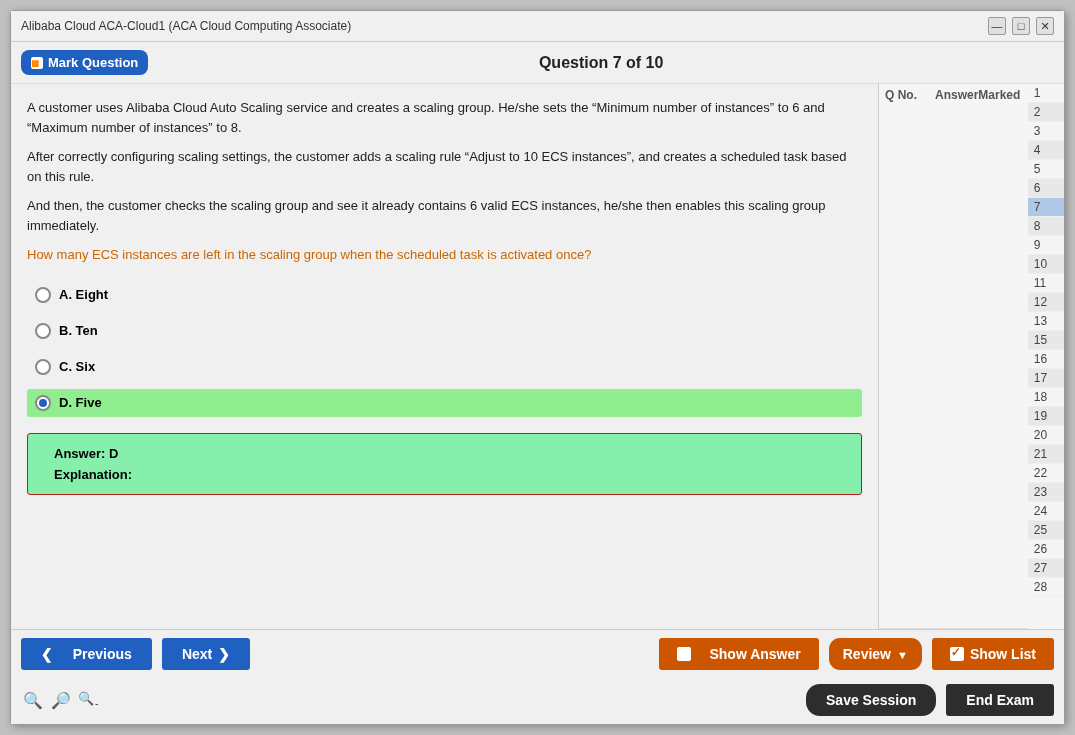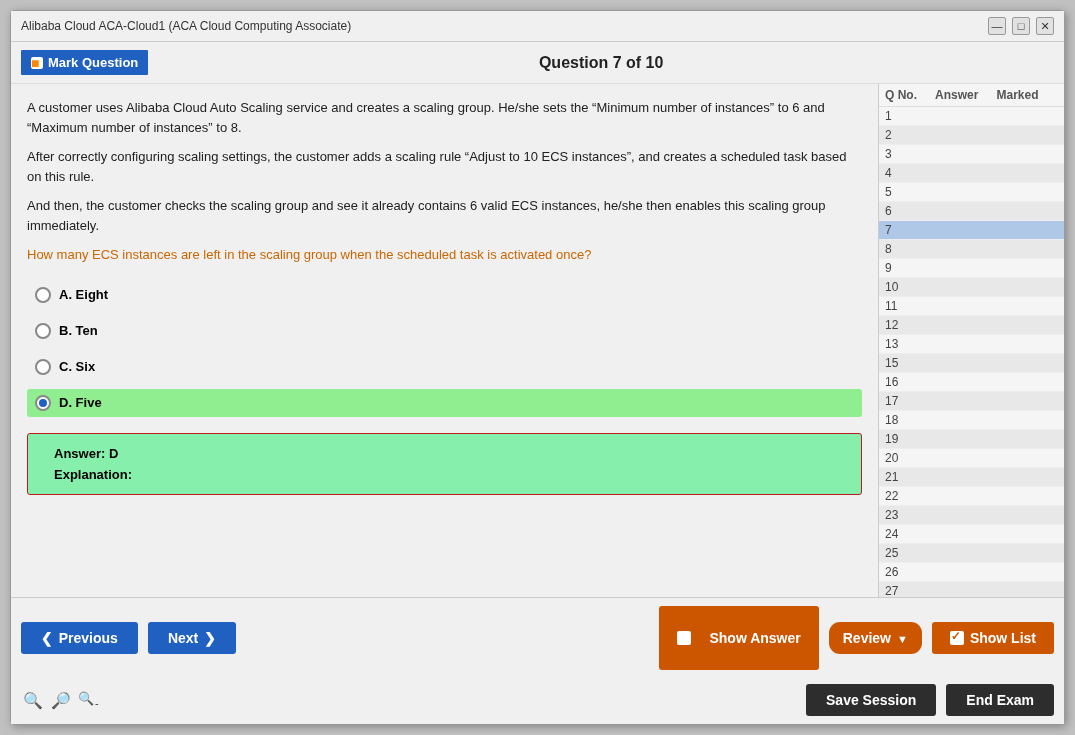--- a/index.html
+++ b/index.html
@@ -61,21 +61,21 @@
       background: #f0f0f0;
     }
     .mark-btn {
       background: #2060c0;
       color: white;
       border: none;
       padding: 5px 10px;
       font-size: 13px;
       font-weight: bold;
       cursor: pointer;
-      border-radius: 1px;
+      border-radius: 8px;
       display: flex;
       align-items: center;
       gap: 5px;
     }
     .question-title {
       flex: 1;
       text-align: center;
       font-size: 16px;
       font-weight: bold;
       color: #222;
@@ -159,21 +159,21 @@
       margin-bottom: 6px;
     }
     .answer-box .explanation-line {
       font-weight: bold;
       font-size: 13px;
     }
     .sidebar {
       width: 185px;
       background: #f5f5f5;
       display: flex;
-      flex-direction: column;
+      flex-direction: row;
       flex-shrink: 0;
     }
     .sidebar-header {
       display: grid;
       grid-template-columns: 50px 1fr 1fr;
       font-size: 12px;
       font-weight: bold;
       color: #555;
       padding: 4px 6px;
       border-bottom: 1px solid #ddd;
@@ -213,41 +213,41 @@
       background: #2060c0;
       color: white;
       border: none;
       padding: 8px 20px;
       font-size: 14px;
       font-weight: bold;
       cursor: pointer;
       border-radius: 3px;
       display: flex;
       align-items: center;
-      gap: 6px;
+      gap: 20px;
     }
     .btn-next {
       background: #2060c0;
       color: white;
       border: none;
       padding: 8px 20px;
       font-size: 14px;
       font-weight: bold;
       cursor: pointer;
       border-radius: 3px;
       display: flex;
       align-items: center;
       gap: 6px;
     }
     .spacer { flex: 1; }
     .btn-show-answer {
       background: #cc5500;
       color: white;
       border: none;
-      padding: 24px 18px;
+      padding: 8px 18px;
       font-size: 14px;
       font-weight: bold;
       cursor: pointer;
       border-radius: 3px;
       display: flex;
       align-items: center;
       gap: 18px;
     }
     .btn-show-answer .ans-chk {
       width: 14px;
@@ -320,21 +320,21 @@
     }
     .btn-save-session {
       margin-left: auto;
       background: #2d2d2d;
       color: white;
       border: none;
       padding: 8px 20px;
       font-size: 14px;
       font-weight: bold;
       cursor: pointer;
-      border-radius: 3px;
+      border-radius: 14px;
     }
     .btn-end-exam {
       background: #2d2d2d;
       color: white;
       border: none;
       padding: 8px 20px;
       font-size: 14px;
       font-weight: bold;
       cursor: pointer;
       border-radius: 3px;

